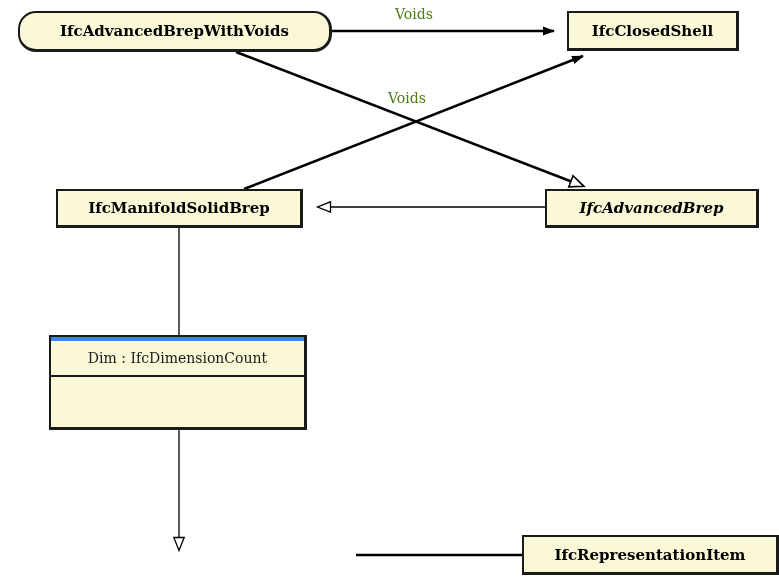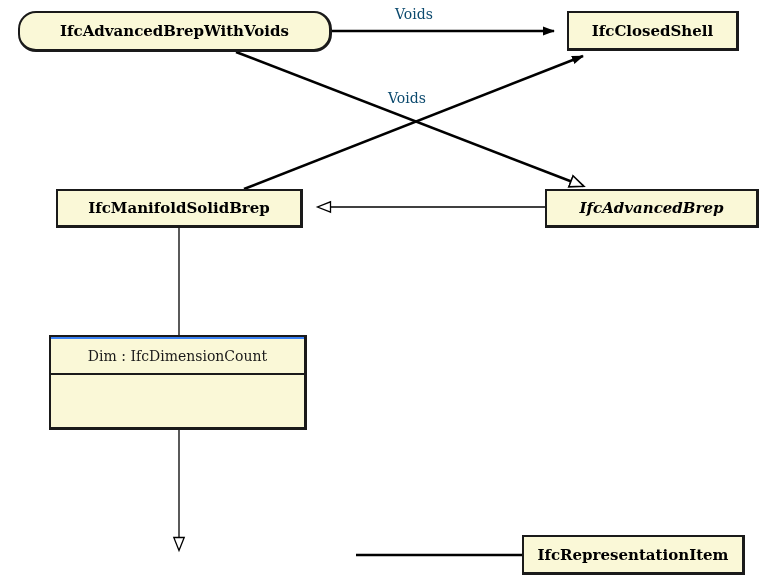--- a/index.html
+++ b/index.html
@@ -40,36 +40,36 @@
     font-size: 15px;
     text-align: center;
     color: #000000;
     display: flex;
     align-items: center;
     justify-content: center;
     white-space: nowrap;
     letter-spacing: 0px;
   }
   .uml-compartment {
-    border-top: 2px solid #3b82f6;
+    border-top: 4px solid #3b82f6;
     font-size: 14px;
     color: #1a1a1a;
     display: flex;
     align-items: center;
     justify-content: center;
     white-space: nowrap;
   }
   .uml-compartment.empty {
     border-top: 2px solid #1a1a1a;
   }
   .edge-label {
     position: absolute;
     font-family: "DejaVu Serif", "Liberation Serif", serif;
     font-size: 14px;
-    color: #0c4a6e;
+    color: #4d7c0f;
     background: transparent;
     white-space: nowrap;
     z-index: 4;
   }
 </style>
 </head>
 <body>
 
 <div id="diagram-root">
 
@@ -130,20 +130,20 @@
   <div class="uml-class" style="left:545px; top:189px; width:214px; height:39px;">
     <div class="uml-title" style="flex:1;font-style:italic;">IfcAdvancedBrep</div>
   </div>
 
   <div class="uml-class" style="left:49px; top:335px; width:258px; height:95px;">
     <div class="uml-compartment" style="height:34px;">Dim : IfcDimensionCount</div>
     <div class="uml-compartment empty" style="flex:1;"></div>
   </div>
 
 
-  <div class="uml-class" style="left:522px; top:535px; width:223px; height:40px;">
+  <div class="uml-class" style="left:522px; top:535px; width:257px; height:40px;">
     <div class="uml-title" style="flex:1;">IfcRepresentationItem</div>
   </div>
 
   <div class="edge-label" style="left:395px; top:6px;">Voids</div>
   <div class="edge-label" style="left:388px; top:90px;">Voids</div>
 
 </div>
 
 </body></html>

